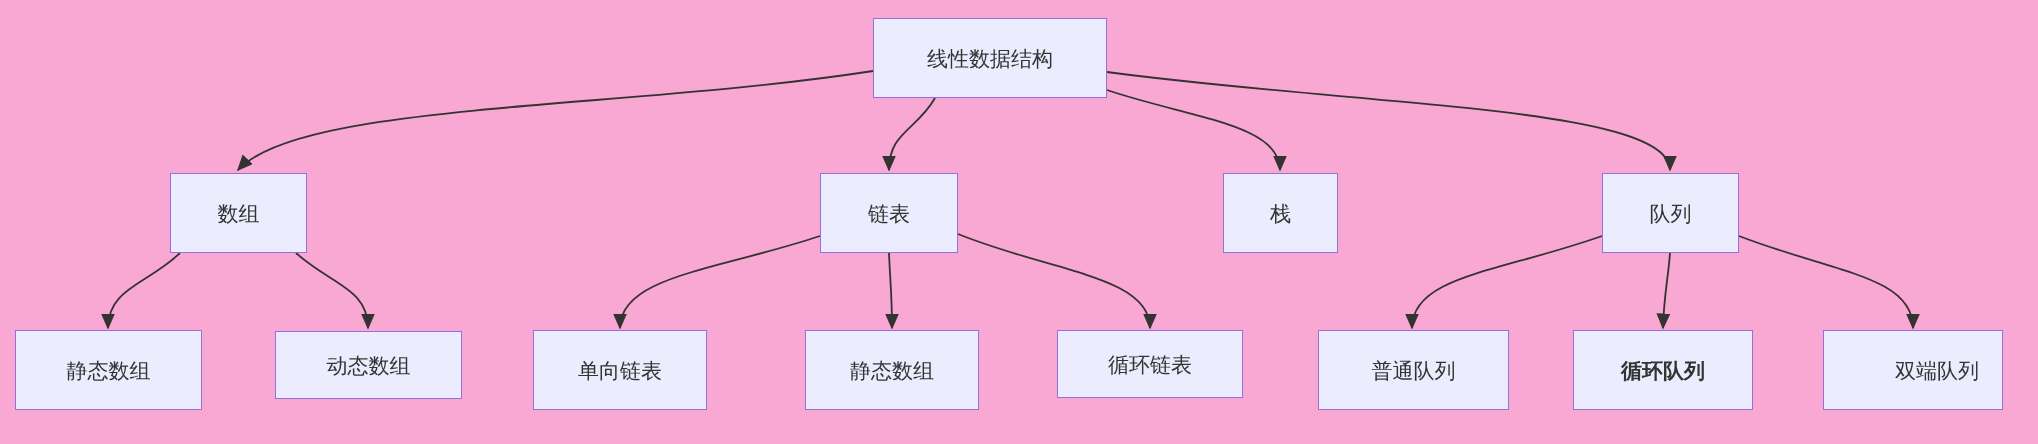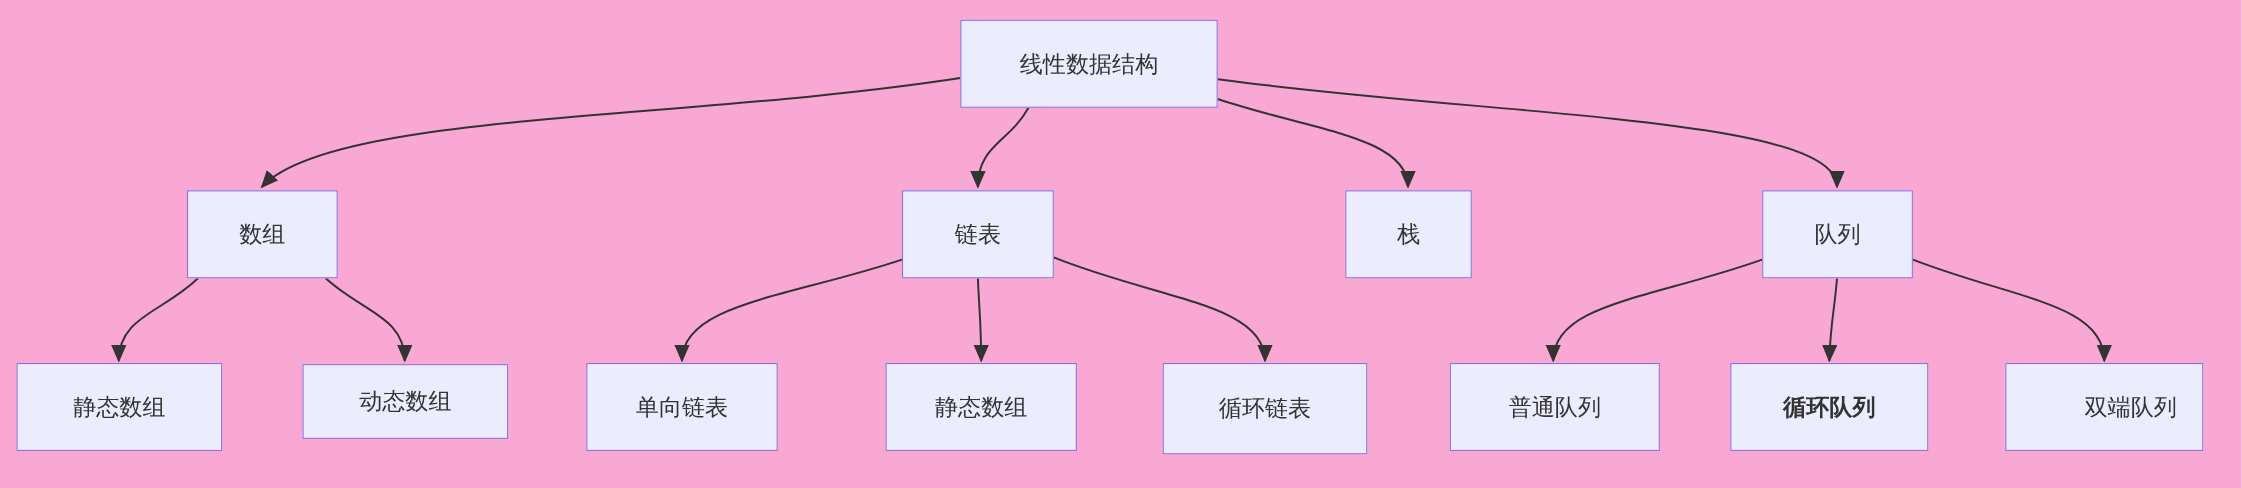--- a/index.html
+++ b/index.html
@@ -74,18 +74,18 @@
 
   <div class="node" style="left:820px;  top:173px; width:138px; height:80px;">链表</div>
   <div class="node" style="left:170px;  top:173px; width:137px; height:80px;">数组</div>
   <div class="node" style="left:1223px; top:173px; width:115px; height:80px;">栈</div>
   <div class="node" style="left:1602px; top:173px; width:137px; height:80px;">队列</div>
 
   <div class="node" style="left:15px;   top:330px; width:187px; height:80px;">静态数组</div>
   <div class="node" style="left:275px;  top:331px; width:187px; height:68px;">动态数组</div>
   <div class="node" style="left:533px;  top:330px; width:174px; height:80px;">单向链表</div>
   <div class="node" style="left:805px;  top:330px; width:174px; height:80px;">静态数组</div>
-  <div class="node" style="left:1057px; top:330px; width:186px; height:83px;">循环链表</div>
+  <div class="node" style="left:1057px; top:330px; width:186px; height:68px;">循环链表</div>
   <div class="node" style="left:1318px; top:330px; width:191px; height:80px;">普通队列</div>
   <div class="node" style="left:1573px; top:330px; width:180px; height:80px;font-weight:bold;">循环队列</div>
   <div class="node" style="left:1823px; top:330px; width:180px; height:80px;padding-left:48px;">双端队列</div>
 
 </div>
 
 </body></html>

